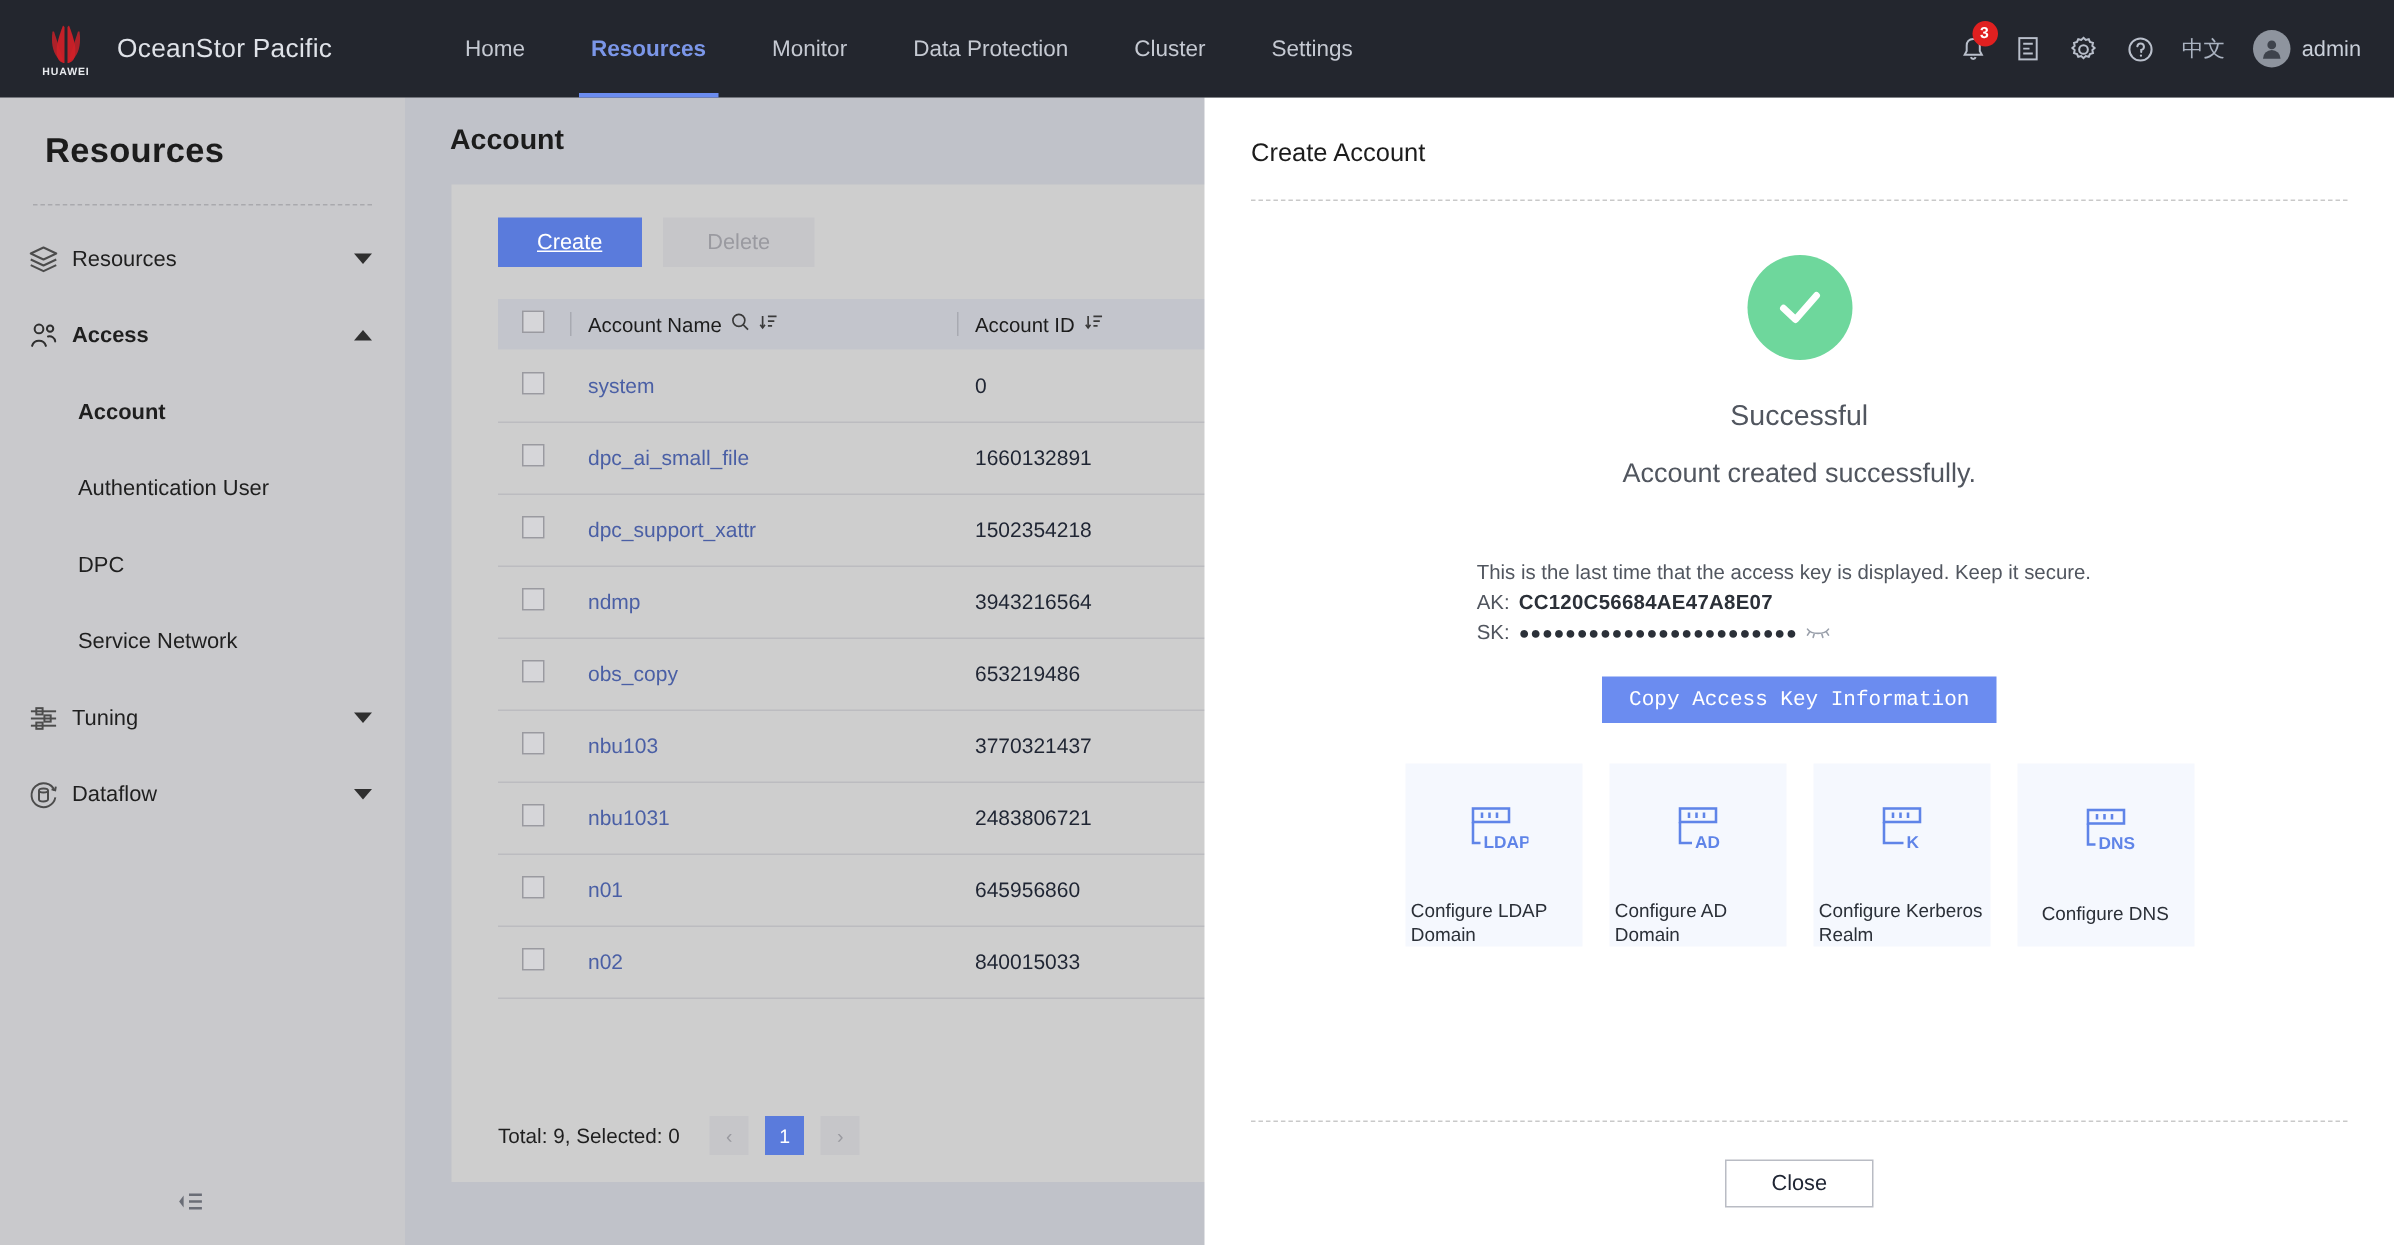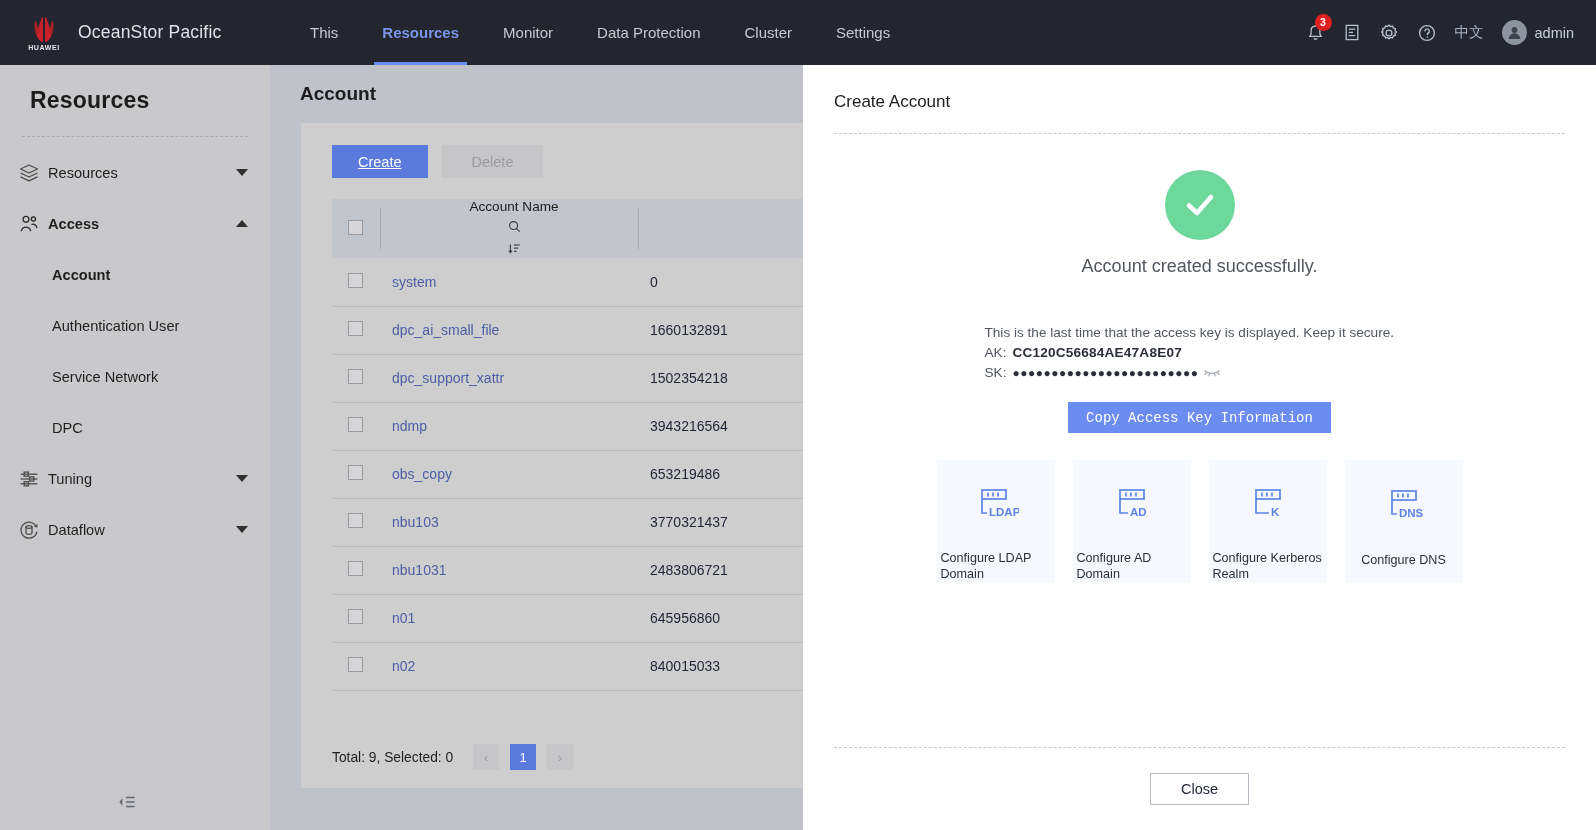--- a/index.html
+++ b/index.html
@@ -102,21 +102,21 @@
     font-family: "Liberation Sans", sans-serif;
   }
   table.acct { width: calc(100% - 62px); margin: 21px 0 0 31px; border-collapse: collapse; }
   table.acct thead th {
     background: #c3c5cc; height: 34px; font-size: 13.6px; font-weight: normal;
     color: #1c1c1c; text-align: left; padding: 0 0 0 14px; position: relative;
   }
   table.acct thead th.sep::before {
     content: ""; position: absolute; left: 2px; top: 9px; bottom: 9px; width: 1px; background: #a8aab1;
   }
-  .th-inner { display: flex; align-items: center; gap: 6px; flex-direction: column; }
+  .th-inner { display: flex; align-items: center; gap: 6px; }
   table.acct tbody td {
     height: 48px; font-size: 14px; color: #1f2533; padding: 0 0 0 14px;
     border-bottom: 1px solid #bcbcc0;
   }
   td.ck, th.ck { width: 46px; padding-left: 16px !important; }
   .cbox {
     width: 15px; height: 15px; border: 1px solid #9a9aa0; background: #d6d6d9; display: inline-block;
     cursor: pointer;
   }
   .acct-link { color: #4a5fa5; cursor: pointer; }
@@ -192,21 +192,21 @@
             <path d="M24 4 C27 12, 29 18, 28 24 C27.4 27.5, 25 29, 23 29 L23 5 Z" opacity="0.95"></path>
             <path d="M31 8 C32 15, 31 21, 28 25 C26.4 27, 24.4 28.2, 23.4 28.4 L30 8 Z" opacity="0.8"></path>
           </g>
           <text x="22" y="37" font-family="Liberation Sans, sans-serif" font-size="7" font-weight="bold" fill="#e8eaee" text-anchor="middle" letter-spacing="0.6">HUAWEI</text>
         </svg>
       </span>
       <span class="brand-name">OceanStor Pacific</span>
     </div>
 
     <div class="nav-items">
-      <div class="nav-item">This</div>
+      <div class="nav-item">Home</div>
       <div class="nav-item active">Resources</div>
       <div class="nav-item">Monitor</div>
       <div class="nav-item">Data Protection</div>
       <div class="nav-item">Cluster</div>
       <div class="nav-item">Settings</div>
     </div>
 
     <div class="nav-right">
       <span class="nav-icon">
         <svg width="19" height="20" viewBox="0 0 20 20" fill="none" stroke="#b9bfcb" stroke-width="1.4">
@@ -273,22 +273,22 @@
           <circle cx="15.4" cy="6.1" r="2.1"></circle>
           <path d="M14 11.3 a3.8 3.8 0 0 1 4.8 3.3"></path>
         </svg>
       </span>
       <span class="glabel">Access</span>
       <span class="caret up"></span>
     </div>
 
     <div class="side-sub active">Account</div>
     <div class="side-sub">Authentication User</div>
+    <div class="side-sub">DPC</div>
     <div class="side-sub">Service Network</div>
-    <div class="side-sub">DPC</div>
 
     <div class="side-group">
       <span class="gicon">
         <svg width="22" height="22" viewBox="0 0 22 22" fill="none" stroke="#4c4c4c" stroke-width="1.3">
           <line x1="2.6" y1="6.2" x2="19.4" y2="6.2"></line>
           <rect x="6.2" y="4.1" width="4.2" height="4.2"></rect>
           <line x1="2.6" y1="11" x2="19.4" y2="11"></line>
           <rect x="11.6" y="8.9" width="4.2" height="4.2"></rect>
           <line x1="2.6" y1="15.8" x2="19.4" y2="15.8"></line>
           <rect x="6.2" y="13.7" width="4.2" height="4.2"></rect>
@@ -433,20 +433,21 @@
   <div class="drawer">
     <div class="drawer-title">Create Account</div>
     <div class="drawer-hr"></div>
 
     <div class="drawer-body">
       <div class="check-circle">
         <svg width="42" height="42" viewBox="0 0 42 42" fill="none" stroke="#ffffff" stroke-width="4.6" stroke-linecap="round" stroke-linejoin="round">
           <path d="M10 21.5 L18 29 L32 13"></path>
         </svg>
       </div>
+      <div class="succ-title">Successful</div>
       <div class="succ-sub">Account created successfully.</div>
 
       <div class="keybox">
         <div class="key-warn">This is the last time that the access key is displayed. Keep it secure.</div>
         <div class="key-line">
           <span>AK:</span>
           <span class="key-val">CC120C56684AE47A8E07</span>
         </div>
         <div class="key-line">
           <span>SK:</span>

